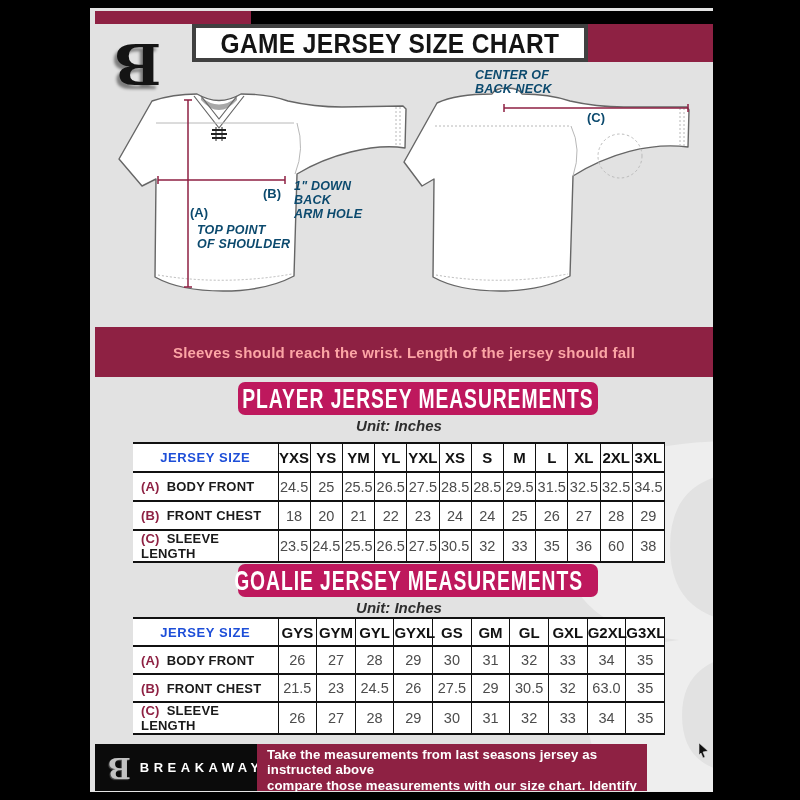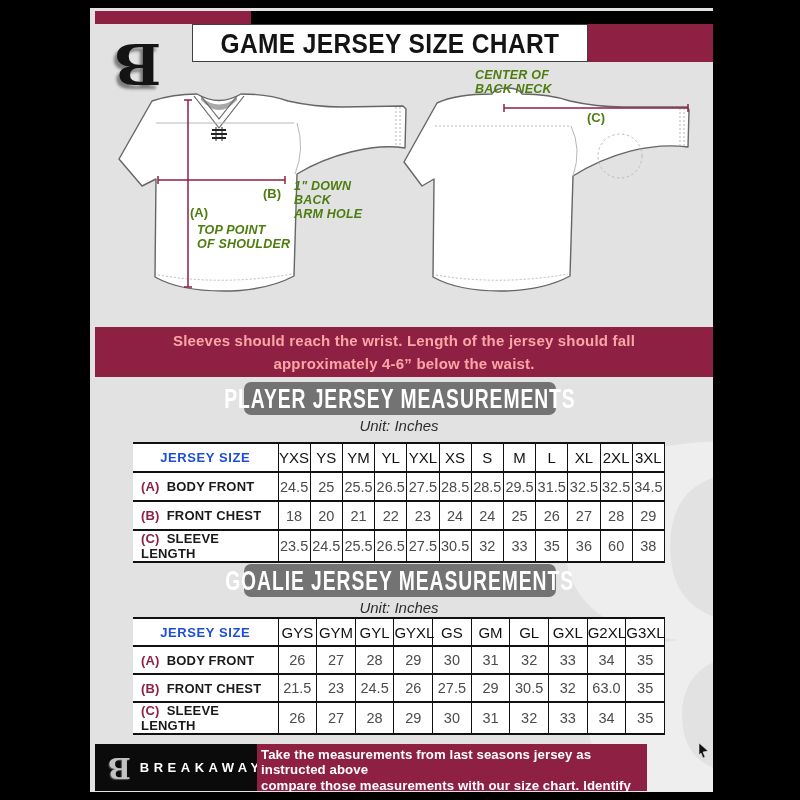--- a/index.html
+++ b/index.html
@@ -11,70 +11,70 @@
 
   
   .watermark { position:absolute; left:448px; top:396px; font-size:500px; line-height:0.85;
     font-weight:bold; color:#eeeeee; transform:rotate(180deg); z-index:0;
     font-family:"DejaVu Serif", serif; user-select:none; }
 
   
   .topbar { position:absolute; left:5px; top:3px; width:618px; height:13px; background:#000; z-index:2; }
   .topbar-maroon { position:absolute; left:0; top:0; width:156px; height:13px; background:#8e2143; }
   .title-box { position:absolute; left:102px; top:16px; width:396px; height:38px; background:#fff;
-    border:1px solid #404040; display:flex; align-items:center; justify-content:center; z-index:2; }
+    border:4px solid #404040; display:flex; align-items:center; justify-content:center; z-index:2; }
   .title-box span { font-size:25px; font-weight:bold; color:#141414; letter-spacing:0.4px;
     display:inline-block; transform:scale(0.98,1.08); white-space:nowrap; }
   .title-maroon-block { position:absolute; left:498px; top:16px; width:125px; height:38px; background:#8e2143; z-index:2; }
   .logo-b { position:absolute; left:16px; top:20px; width:64px; height:72px; display:flex;
     align-items:center; justify-content:center; z-index:2; }
   .logo-b span { font-family:"DejaVu Serif", serif; font-weight:bold; font-size:56px; color:#141414;
     transform:rotate(180deg); display:inline-block; text-shadow:3px -4px 3px rgba(0,0,0,0.45); }
 
   
   .diagram-svg { position:absolute; left:0; top:55px; z-index:1; }
-  .anno { position:absolute; color:#4d7c0f; z-index:3; }
+  .anno { position:absolute; color:#0c4a6e; z-index:3; }
   .anno-key { font-weight:bold; font-size:13px; }
   .anno-text { font-style:italic; font-weight:bold; font-size:12.5px; line-height:14px; letter-spacing:0.2px; }
 
   
   .banner { position:absolute; left:5px; top:319px; width:618px; height:50px; background:#8e2143;
     display:flex; flex-direction:column; align-items:center; justify-content:center; z-index:2; }
   .banner div { color:#fca5a5; font-size:15px; font-weight:bold; line-height:23px; letter-spacing:0.2px; }
 
   
-  .section-box { position:absolute; left:154px; width:312px; height:33px; background:#737373;
+  .section-box { position:absolute; left:148px; width:360px; height:33px; background:#be185d;
     border-radius:7px; display:flex; align-items:center; justify-content:center; z-index:2; }
   .section-box span { color:#fff; font-size:21px; font-weight:bold; letter-spacing:1px;
     display:inline-block; transform:scale(0.92,1.3); white-space:nowrap; }
   .unit-line { position:absolute; left:43px; width:532px; text-align:center; font-size:15px;
-    font-weight:normal; font-style:italic; color:#2e2e2e; z-index:2; }
+    font-weight:bold; font-style:italic; color:#2e2e2e; z-index:2; }
 
   
   table.size-table { position:absolute; left:43px; width:532px; border-collapse:collapse;
     table-layout:fixed; z-index:2; }
   .size-table th, .size-table td { background:#fff; border-top:2.4px solid #111; border-bottom:2.4px solid #111;
     border-left:1.5px solid #111; border-right:1.5px solid #111; text-align:center; padding:0; }
   .size-table .label-cell { border-left:none; text-align:left; }
   .size-table thead .label-cell { text-align:center; font-size:13px; font-weight:bold; color:#1d4ed8; letter-spacing:0.6px; }
-  .size-table thead th { font-size:15px; font-weight:normal; color:#111; }
+  .size-table thead th { font-size:15px; font-weight:bold; color:#111; }
   .size-table td { font-size:14.5px; color:#4c4c4c; }
   .size-table tbody .label-cell { padding-left:8px; font-size:13px; font-weight:bold; color:#1a1a1a; letter-spacing:0.2px; }
   .size-table tbody .label-cell .row-key { color:#8e2143; font-weight:bold; margin-right:7px; }
   #player-table tr { height:29px; }
   #goalie-table tr { height:28px; }
 
   
   .footer-black { position:absolute; left:5px; top:736px; width:162px; height:47px; background:#0b0b0b;
     display:flex; align-items:center; padding-left:13px; gap:9px; z-index:2; }
   .footer-logo { font-family:"DejaVu Serif", serif; font-weight:bold; font-size:27px; color:#c2c2c2;
     transform:rotate(180deg); display:inline-block; text-shadow:1px -1px 1px #555; line-height:1; }
   .footer-brand { color:#fff; font-size:13px; font-weight:bold; letter-spacing:4.5px; }
   .footer-maroon { position:absolute; left:167px; top:736px; width:390px; height:47px; background:#8e2143;
-    padding:3px 4px; z-index:2; }
+    padding:3px 10px; z-index:2; }
   .footer-maroon div { color:#fff; font-size:13.2px; font-weight:bold; line-height:15.4px; letter-spacing:0.1px; }
 
   .cursor { position:absolute; left:698px; top:743px; z-index:9; }
 </style>
 </head>
 <body>
 
 <div class="frame">
   <div class="panel">
 
@@ -134,21 +134,20 @@
       <div>ARM HOLE</div>
     </div>
     <div class="anno anno-text" style="left:385px; top:60px;">
       <div>CENTER OF</div>
       <div>BACK NECK</div>
     </div>
     <div class="anno anno-key" style="left:497px; top:102px;">(C)</div>
 
     <div class="banner">
       <div>Sleeves should reach the wrist. Length of the jersey should fall</div>
-      <div>approximately 4-6” below the waist.</div>
     </div>
 
     <div class="section-box" style="top:374px;">
       <span>PLAYER JERSEY MEASUREMENTS</span>
     </div>
     <div class="unit-line" style="top:409px;">Unit: Inches</div>
     <table class="size-table" id="player-table" style="top:434px;">
         <thead>
           <tr>
             <th class="label-cell" style="width: 145px;">JERSEY SIZE</th>
@@ -208,21 +207,21 @@
             <td class="value-cell">32</td>
             <td class="value-cell">33</td>
             <td class="value-cell">35</td>
             <td class="value-cell">36</td>
             <td class="value-cell">60</td>
             <td class="value-cell">38</td>
           </tr>
         </tbody>
       </table>
 
-    <div class="section-box" style="top:556px;">
+    <div class="section-box" style="top:556px;justify-content:flex-end;">
       <span>GOALIE JERSEY MEASUREMENTS</span>
     </div>
     <div class="unit-line" style="top:591px;">Unit: Inches</div>
     <table class="size-table" id="goalie-table" style="top:609px;">
         <thead>
           <tr>
             <th class="label-cell" style="width: 145px;">JERSEY SIZE</th>
             <th class="size-head">GYS</th>
             <th class="size-head">GYM</th>
             <th class="size-head">GYL</th>

